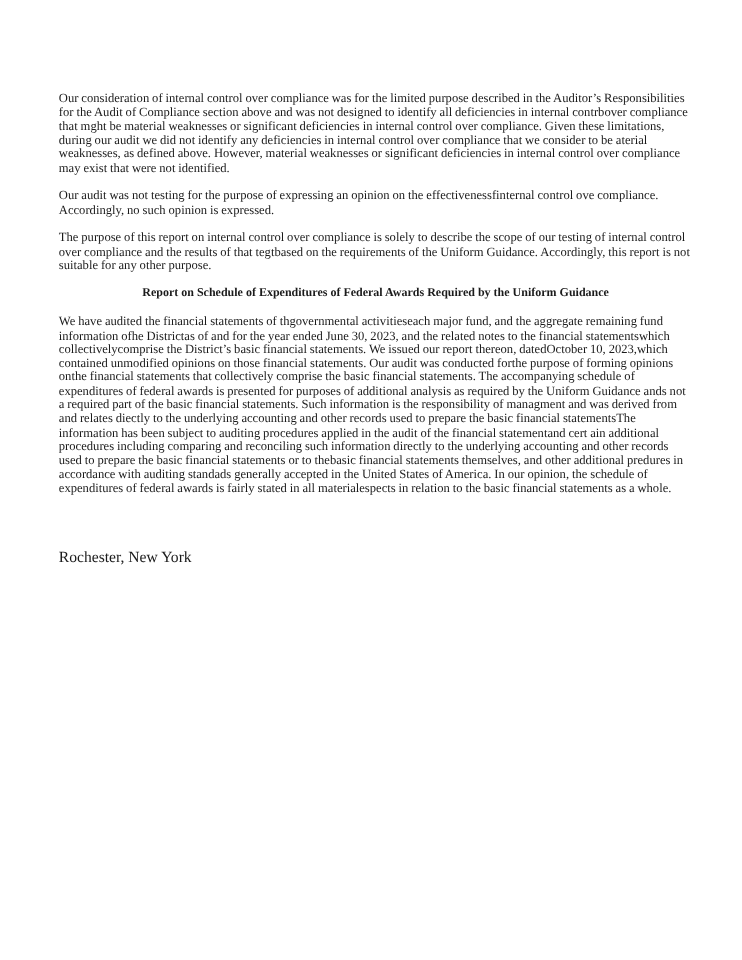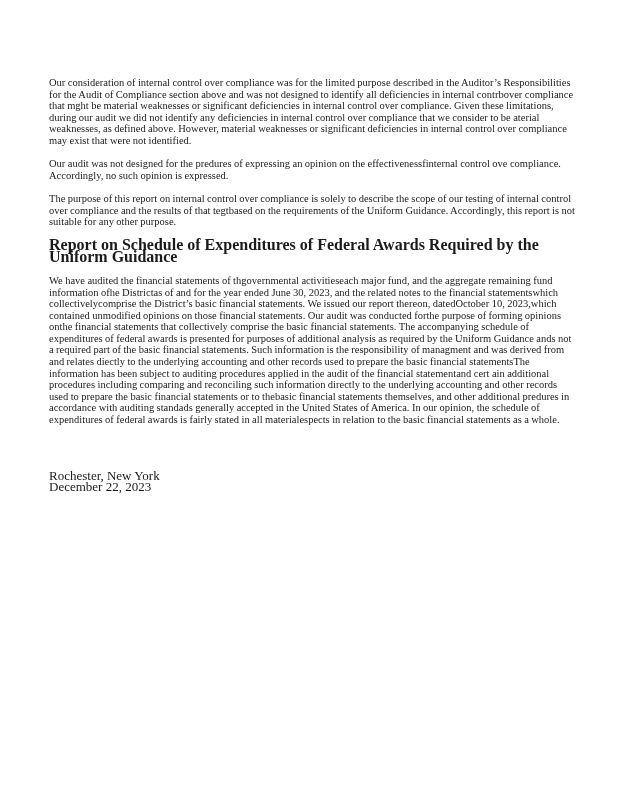--- a/index.html
+++ b/index.html
@@ -25,23 +25,24 @@
   }
   .content p {
     margin: 0 0 11.6px 0;
     font-size: 10.5px;
     line-height: 11.6px;
     text-align: left;
     word-spacing: -0.2px;
   }
   .section-heading {
     margin: 9px 0 11.6px 0;
-    font-size: 16px;
+    font-size: 10px;
     line-height: 12px;
     font-weight: bold;
+    text-align: center;
   }
   .signoff {
     margin-top: 44px;
     font-size: 13px;
     line-height: 11.8px;
   }
   .signoff div { margin: 0; }
   .page-number {
     position: absolute;
     left: 556px;
@@ -50,27 +51,26 @@
     line-height: 12px;
     color: #1b1b1b;
   }
 </style>
 </head>
 <body>
 
 <div class="page">
   <div class="content">
     <p>Our consideration of internal control over compliance was for the limited purpose described in the Auditor’s Responsibilities for the Audit of Compliance section above and was not designed to identify all deficiencies in internal contrbover compliance that mght be material weaknesses or significant deficiencies in internal control over compliance. Given these limitations, during our audit we did not identify any deficiencies in internal control over compliance that we consider to be aterial weaknesses, as defined above. However, material weaknesses or significant deficiencies in internal control over compliance may exist that were not identified.</p>
-    <p>Our audit was not designed for the predures of expressing an opinion on the effectivenessfinternal control ove compliance. Accordingly, no such opinion is expressed.</p>
+    <p>Our audit was not testing for the purpose of expressing an opinion on the effectivenessfinternal control ove compliance. Accordingly, no such opinion is expressed.</p>
     <p>The purpose of this report on internal control over compliance is solely to describe the scope of our testing of internal control over compliance and the results of that tegtbased on the requirements of the Uniform Guidance. Accordingly, this report is not suitable for any other purpose.</p>
 
     <div class="section-heading">Report on Schedule of Expenditures of Federal Awards Required by the Uniform Guidance</div>
 
     <p>We have audited the financial statements of thgovernmental activitieseach major fund, and the aggregate remaining fund information ofhe Districtas of and for the year ended June 30, 2023, and the related notes to the financial statementswhich collectivelycomprise the District’s basic financial statements. We issued our report thereon, datedOctober 10, 2023,which contained unmodified opinions on those financial statements. Our audit was conducted forthe purpose of forming opinions onthe financial statements that collectively comprise the basic financial statements. The accompanying schedule of expenditures of federal awards is presented for purposes of additional analysis as required by the Uniform Guidance ands not a required part of the basic financial statements. Such information is the responsibility of managment and was derived from and relates diectly to the underlying accounting and other records used to prepare the basic financial statementsThe information has been subject to auditing procedures applied in the audit of the financial statementand cert ain additional procedures including comparing and reconciling such information directly to the underlying accounting and other records used to prepare the basic financial statements or to thebasic financial statements themselves, and other additional predures in accordance with auditing standads generally accepted in the United States of America. In our opinion, the schedule of expenditures of federal awards is fairly stated in all materialespects in relation to the basic financial statements as a whole.</p>
 
     <div class="signoff">
       <div>Rochester, New York</div>
-      <div>December 22, 2023</div>
     </div>
   </div>
 
   <div class="page-number">3</div>
 </div>
 
 </body></html>

